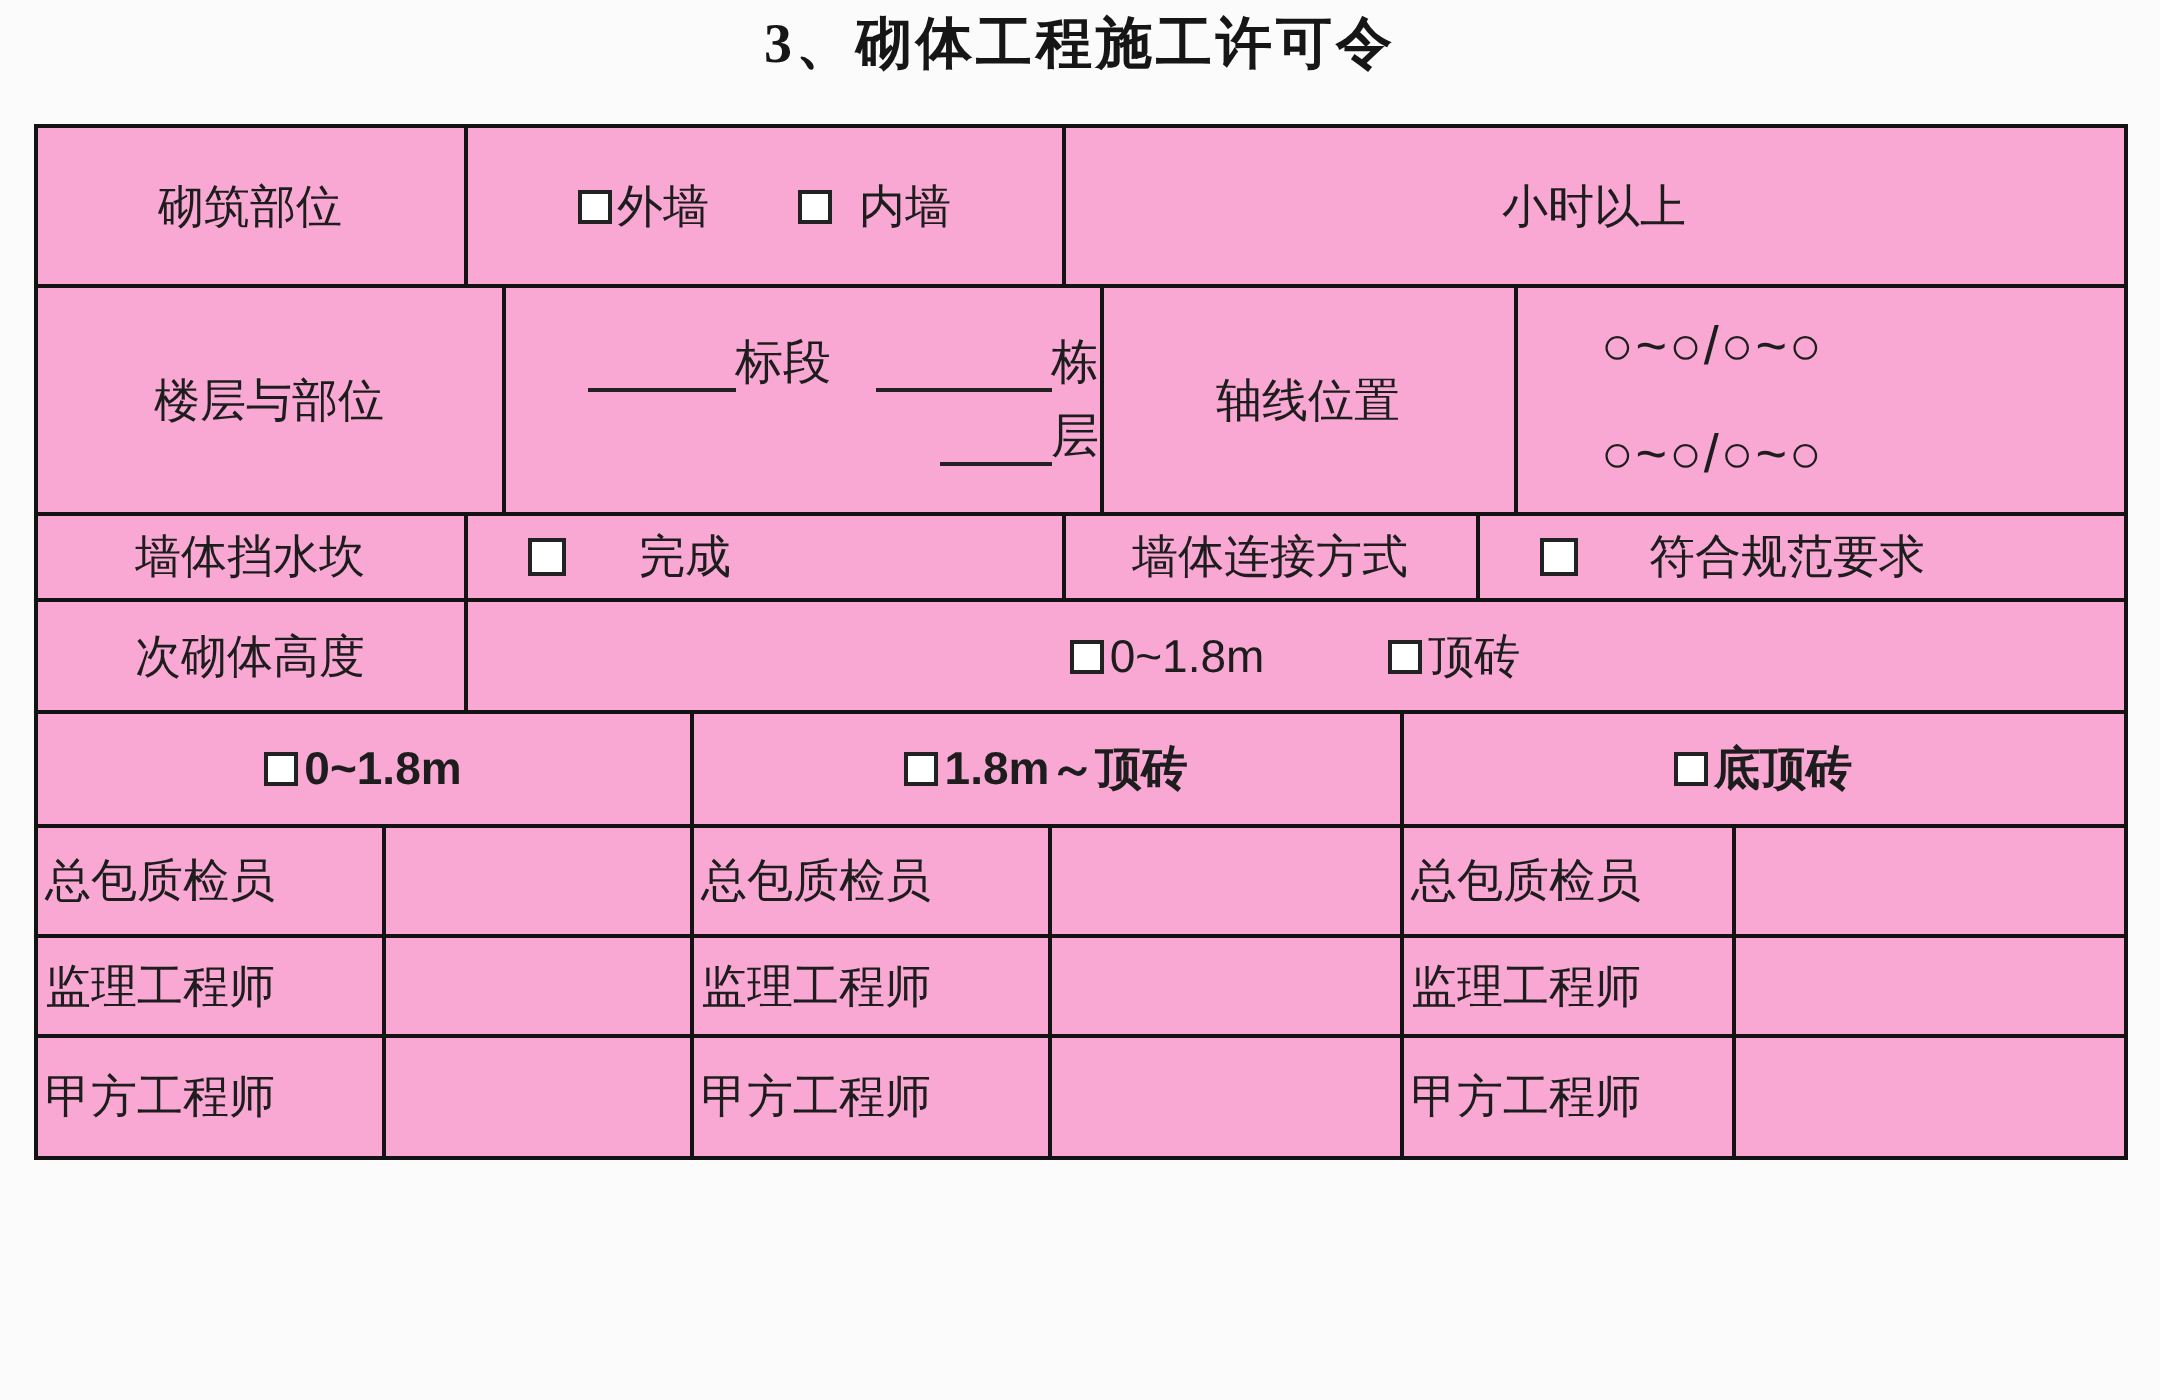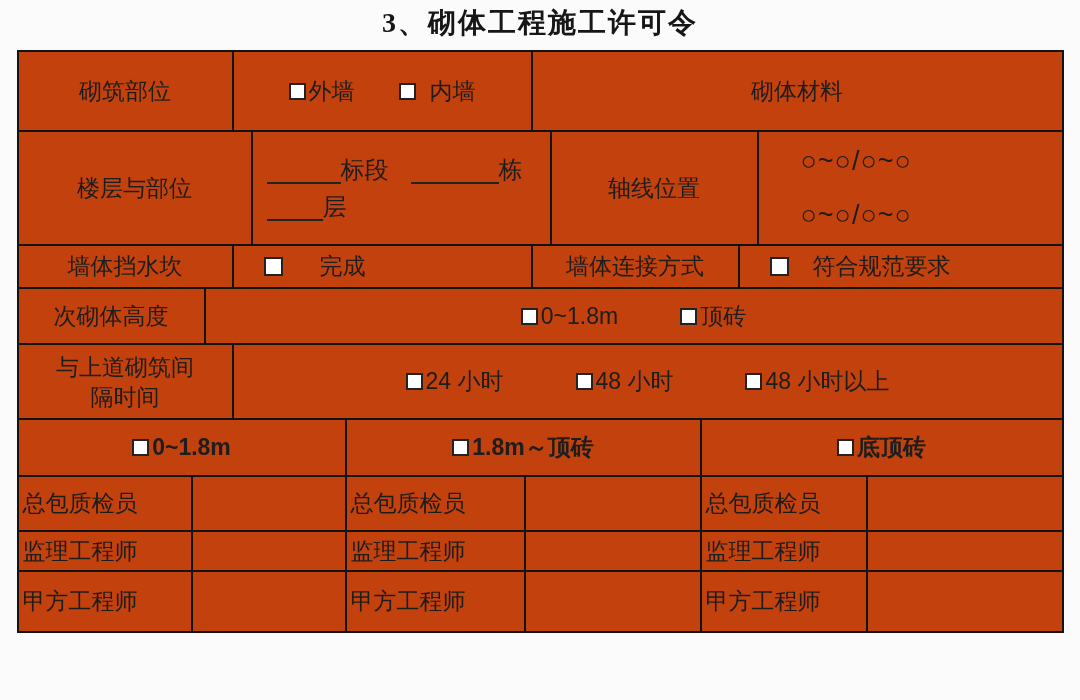--- a/index.html
+++ b/index.html
@@ -15,23 +15,23 @@
     line-height: 46px;
     text-align: center;
     font-family: "Liberation Serif", serif;
     font-weight: bold;
     font-size: 28px;
     letter-spacing: 2px;
     color: #161616;
   }
   .permit-table {
     width: 1047px;
-    margin: 0 auto;
+    margin: 12px auto;
     border: 2px solid #131313;
-    background: #c2410c;
+    background: #f9a8d4;
   }
   .trow { display: flex; border-bottom: 2px solid #131313; }
   .trow:last-child { border-bottom: none; }
   .cell {
     border-right: 2px solid #131313;
     display: flex;
     align-items: center;
     justify-content: center;
     font-size: 23px;
   }
@@ -78,29 +78,29 @@
       <span class="opt">
         <span class="cb"></span>
         <span>外墙</span>
       </span>
       <span class="opt" style="gap:14px">
         <span class="cb"></span>
         <span>内墙</span>
       </span>
     </div>
     <div class="cell" style="width:207px">
-      <span>砌体材料</span>
+      <span>小时以上</span>
     </div>
   </div>
 
   <div class="trow" style="height:114px">
     <div class="cell" style="width:234px">
       <span>楼层与部位</span>
     </div>
-    <div class="cell col left" style="width:299px; align-items:flex-start; justify-content:center; padding-left:14px; gap:8px">
+    <div class="cell col left" style="width:299px; align-items:flex-end; justify-content:center; padding-left:14px; gap:8px">
       <div class="fline">
         <span class="blank" style="width:74px"></span>
           <span>标段</span>
           <span class="blank" style="width:88px; margin-left:22px"></span>
           <span>栋</span>
       </div>
       <div class="fline">
         <span class="blank" style="width:56px"></span>
           <span>层</span>
       </div>
@@ -121,63 +121,43 @@
     <div class="cell left" style="width:299px; padding-left:30px">
       <span class="opt" style="gap:37px">
         <span class="cb big"></span>
         <span>完成</span>
       </span>
     </div>
     <div class="cell" style="width:207px">
       <span>墙体连接方式</span>
     </div>
     <div class="cell left" style="padding-left:30px">
-      <span class="opt" style="gap:24px">
+      <span class="opt" style="gap:36px">
         <span class="cb big"></span>
         <span>符合规范要求</span>
       </span>
     </div>
   </div>
 
   <div class="trow" style="height:56px">
-    <div class="cell" style="width:187px">
+    <div class="cell" style="width:215px">
       <span>次砌体高度</span>
     </div>
     <div class="cell" style="gap:62px">
       <span class="opt">
         <span class="cb"></span>
         <span>0~1.8m</span>
       </span>
       <span class="opt">
         <span class="cb"></span>
         <span>顶砖</span>
       </span>
     </div>
   </div>
 
-  <div class="trow" style="height:75px">
-    <div class="cell col" style="width:215px">
-      <div class="two-line">与上道砌筑间</div>
-      <div class="two-line">隔时间</div>
-    </div>
-    <div class="cell" style="gap:72px">
-      <span class="opt">
-        <span class="cb"></span>
-        <span>24 小时</span>
-      </span>
-      <span class="opt">
-        <span class="cb"></span>
-        <span>48 小时</span>
-      </span>
-      <span class="opt">
-        <span class="cb"></span>
-        <span>48 小时以上</span>
-      </span>
-    </div>
-  </div>
 
   <div class="trow bold" style="height:57px">
     <div class="cell" style="width:328px">
       <span class="opt">
         <span class="cb"></span>
         <span>0~1.8m</span>
       </span>
     </div>
     <div class="cell" style="width:355px">
       <span class="opt">
@@ -201,21 +181,21 @@
     <div class="cell left sign-label" style="width:179px">
         <span>总包质检员</span>
       </div>
     <div class="cell" style="width:176px"></div>
     <div class="cell left sign-label" style="width:166px">
         <span>总包质检员</span>
       </div>
     <div class="cell"></div>
   </div>
 
-  <div class="trow" style="height:40px">
+  <div class="trow" style="height:50px">
     <div class="cell left sign-label" style="width:174px">
         <span>监理工程师</span>
       </div>
     <div class="cell" style="width:154px"></div>
     <div class="cell left sign-label" style="width:179px">
         <span>监理工程师</span>
       </div>
     <div class="cell" style="width:176px"></div>
     <div class="cell left sign-label" style="width:166px">
         <span>监理工程师</span>

